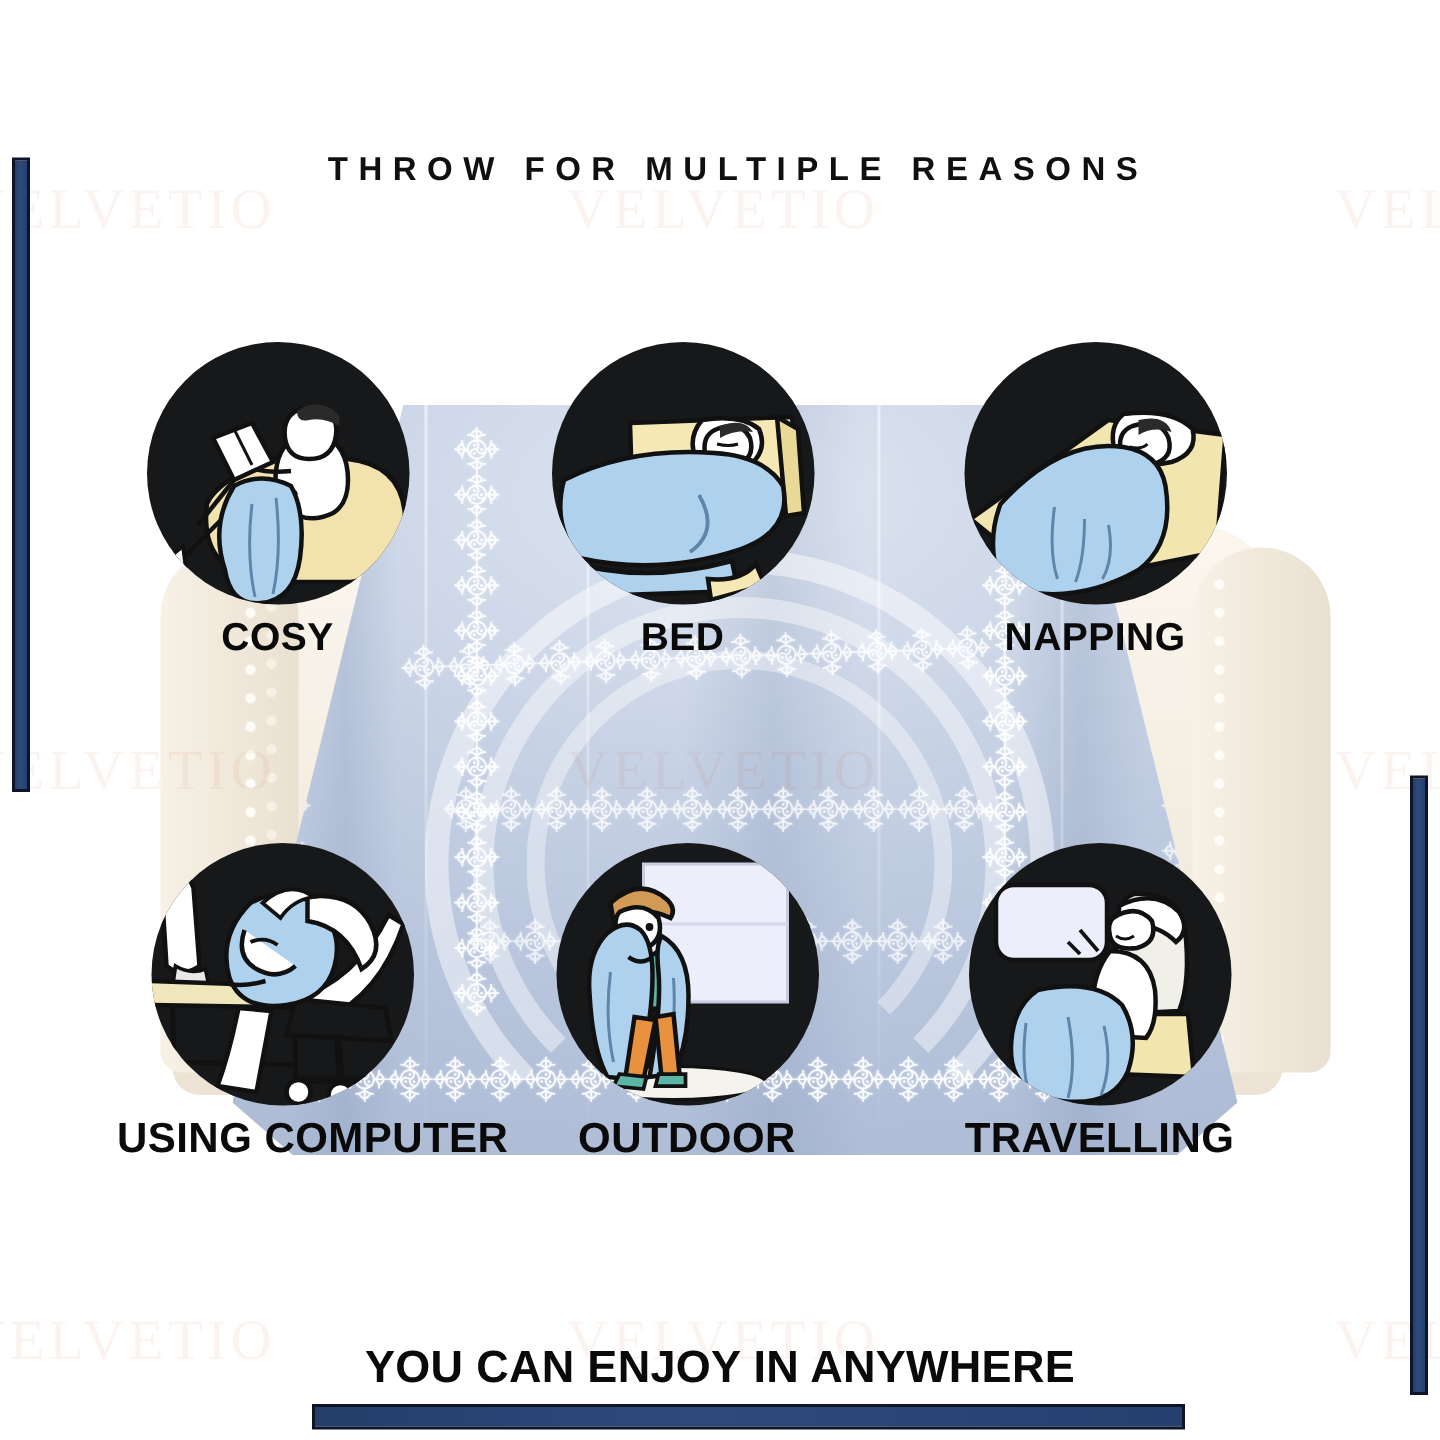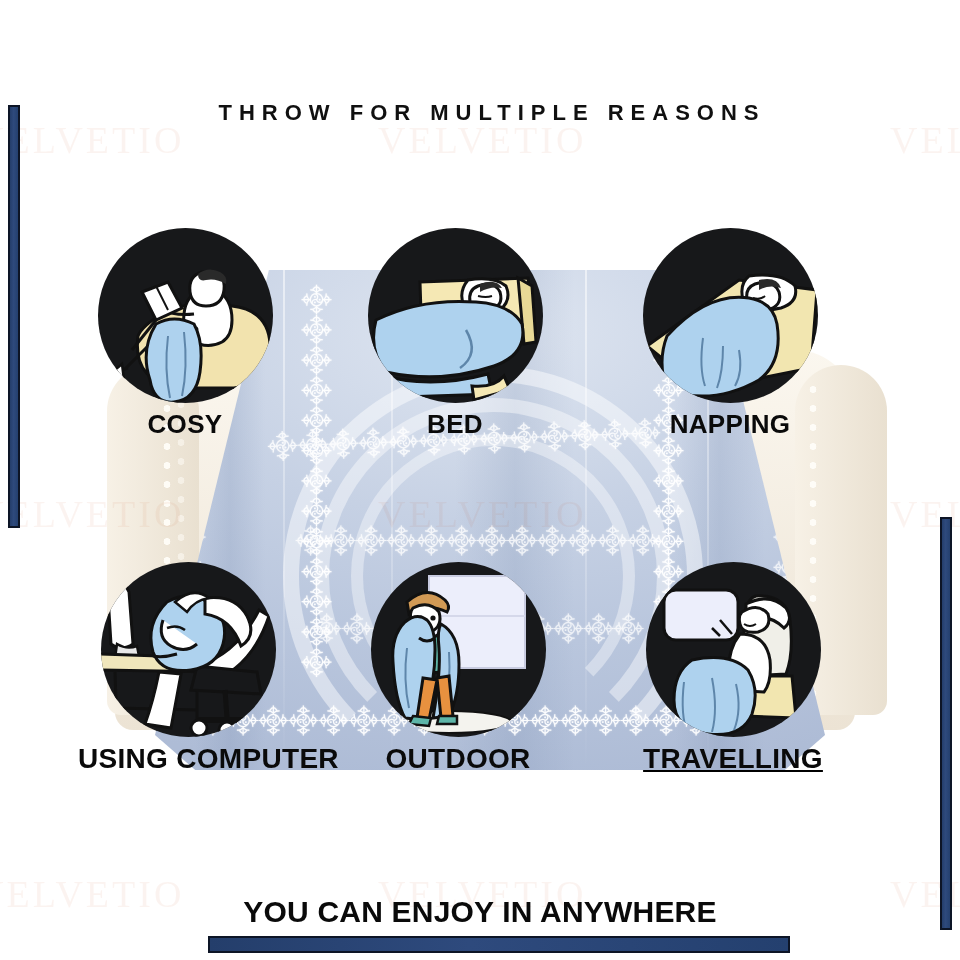--- a/index.html
+++ b/index.html
@@ -371,21 +371,21 @@
         <path d="M52 116 l-6 40 l12 2 l8 -40 z" fill="#e8913f" stroke="#111" stroke-width="3"></path>
         <path d="M66 116 l4 40 l12 -2 l-4 -40 z" fill="#e8913f" stroke="#111" stroke-width="3"></path>
 
         <path d="M42 154 l18 2 l-2 8 l-20 -2 z" fill="#5db5a8" stroke="#111" stroke-width="2.5"></path>
         <path d="M68 154 l18 0 l0 8 l-20 0 z" fill="#5db5a8" stroke="#111" stroke-width="2.5"></path>
       </svg>
     </div>
     <div class="icon-label">OUTDOOR</div>
   </div>
 
-  <div class="icon-cell row2" style="left:623px; top:562px;text-decoration:underline;">
+  <div class="icon-cell row2" style="left:623px; top:562px;">
     <div class="bubble">
       <svg viewBox="0 0 175 175">
 
         <rect x="18" y="28" width="74" height="50" rx="12" fill="#eceefb" stroke="#111" stroke-width="3"></rect>
         <path d="M74 58 l12 14 M66 66 l8 8" stroke="#111" stroke-width="2.5" fill="none"></path>
 
         <path d="M110 34 q30 -2 34 24 q4 34 -4 54 l-40 2 q-4 -44 0 -66 q2 -12 10 -14 z" fill="#f0efe8" stroke="#111" stroke-width="3"></path>
 
         <path d="M100 114 l46 0 l4 42 l-52 -2 z" fill="#f2e6b0" stroke="#111" stroke-width="3"></path>
 

